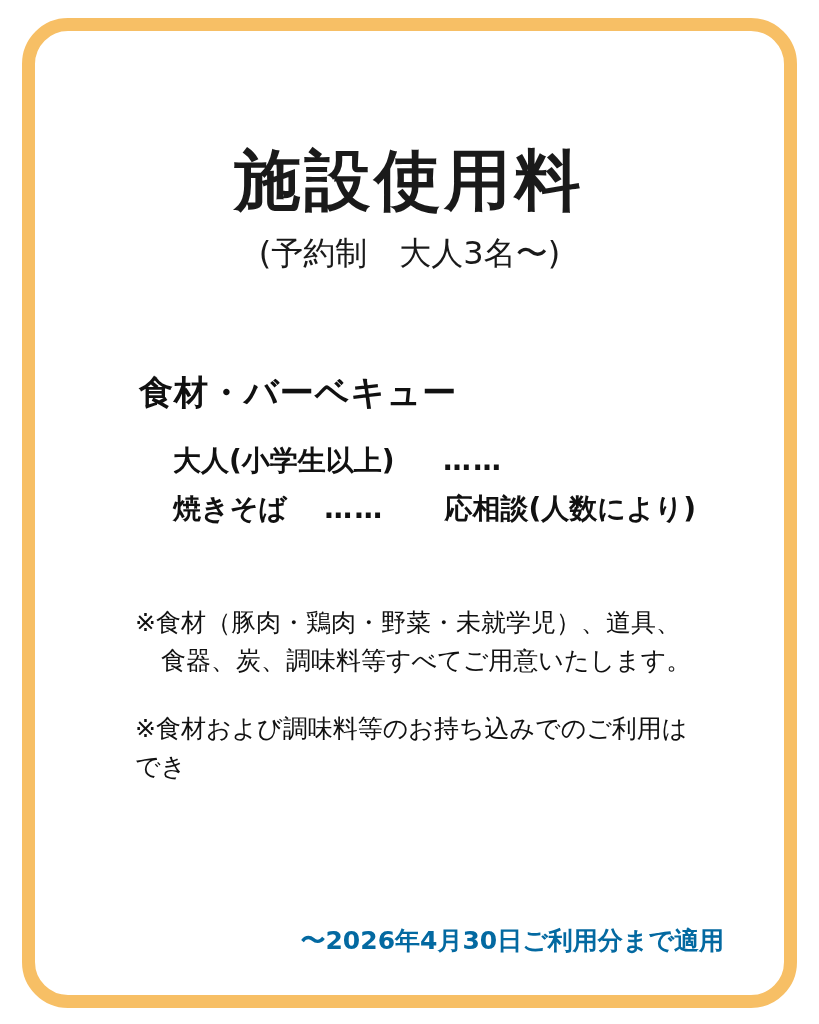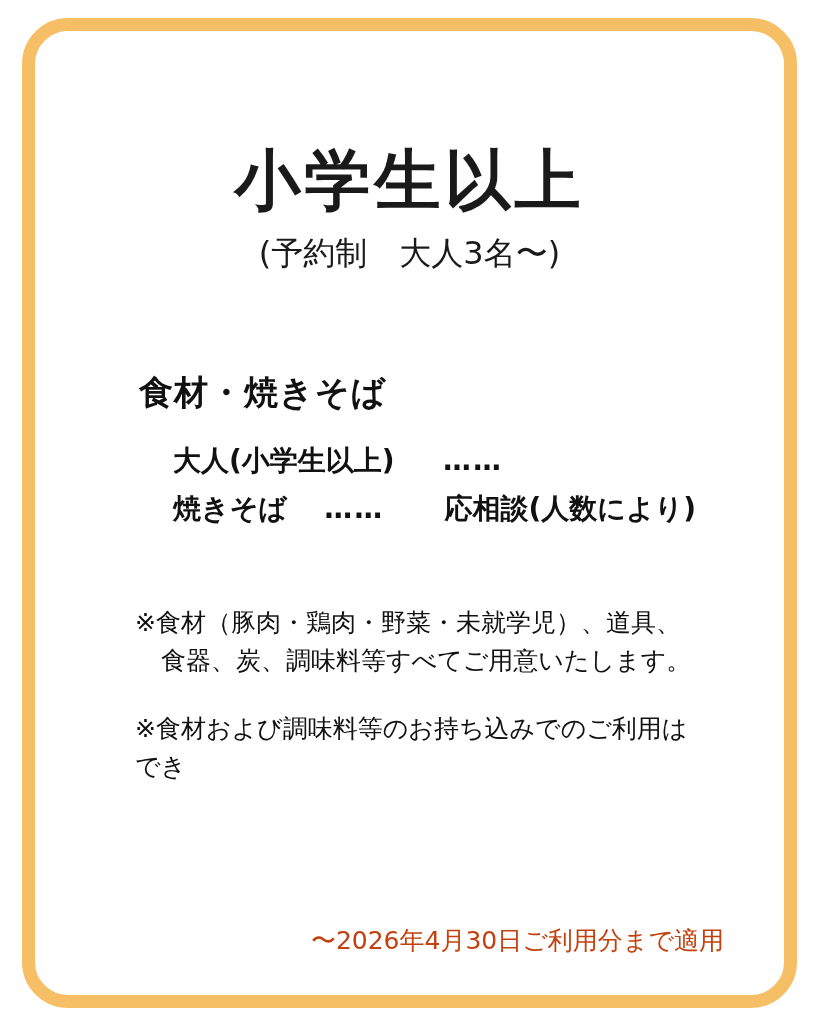--- a/index.html
+++ b/index.html
@@ -126,37 +126,38 @@
     padding-left: 26px;
   }
 
   
   .spacer { flex: 1 1 auto; }
   .footer-note {
     text-align: right;
     padding-right: 12px;
     padding-bottom: 14px;
     font-size: 25px;
-    color: #c2410c;
+    color: #0369a1;
     letter-spacing: 0px;
+    font-weight: bold;
   }
 </style>
 </head>
 <body>
 
 <div class="poster">
   <div class="frame">
     <div class="inner">
 
       <div class="title-block">
-        <div class="main-title">小学生以上</div>
+        <div class="main-title">施設使用料</div>
         <div class="sub-title">(予約制　大人3名〜)</div>
       </div>
 
-      <div class="section-heading">食材・焼きそば</div>
+      <div class="section-heading">食材・バーベキュー</div>
 
       <div class="price-table">
         <div class="price-row row-adult">
           <span class="label">大人(小学生以上)</span>
           <span class="dots">……</span>
         </div>
         <div class="price-row row-child">
           <span class="label">焼きそば</span>
           <span class="dots">……</span>
           <span class="value">応相談(人数により)</span>

